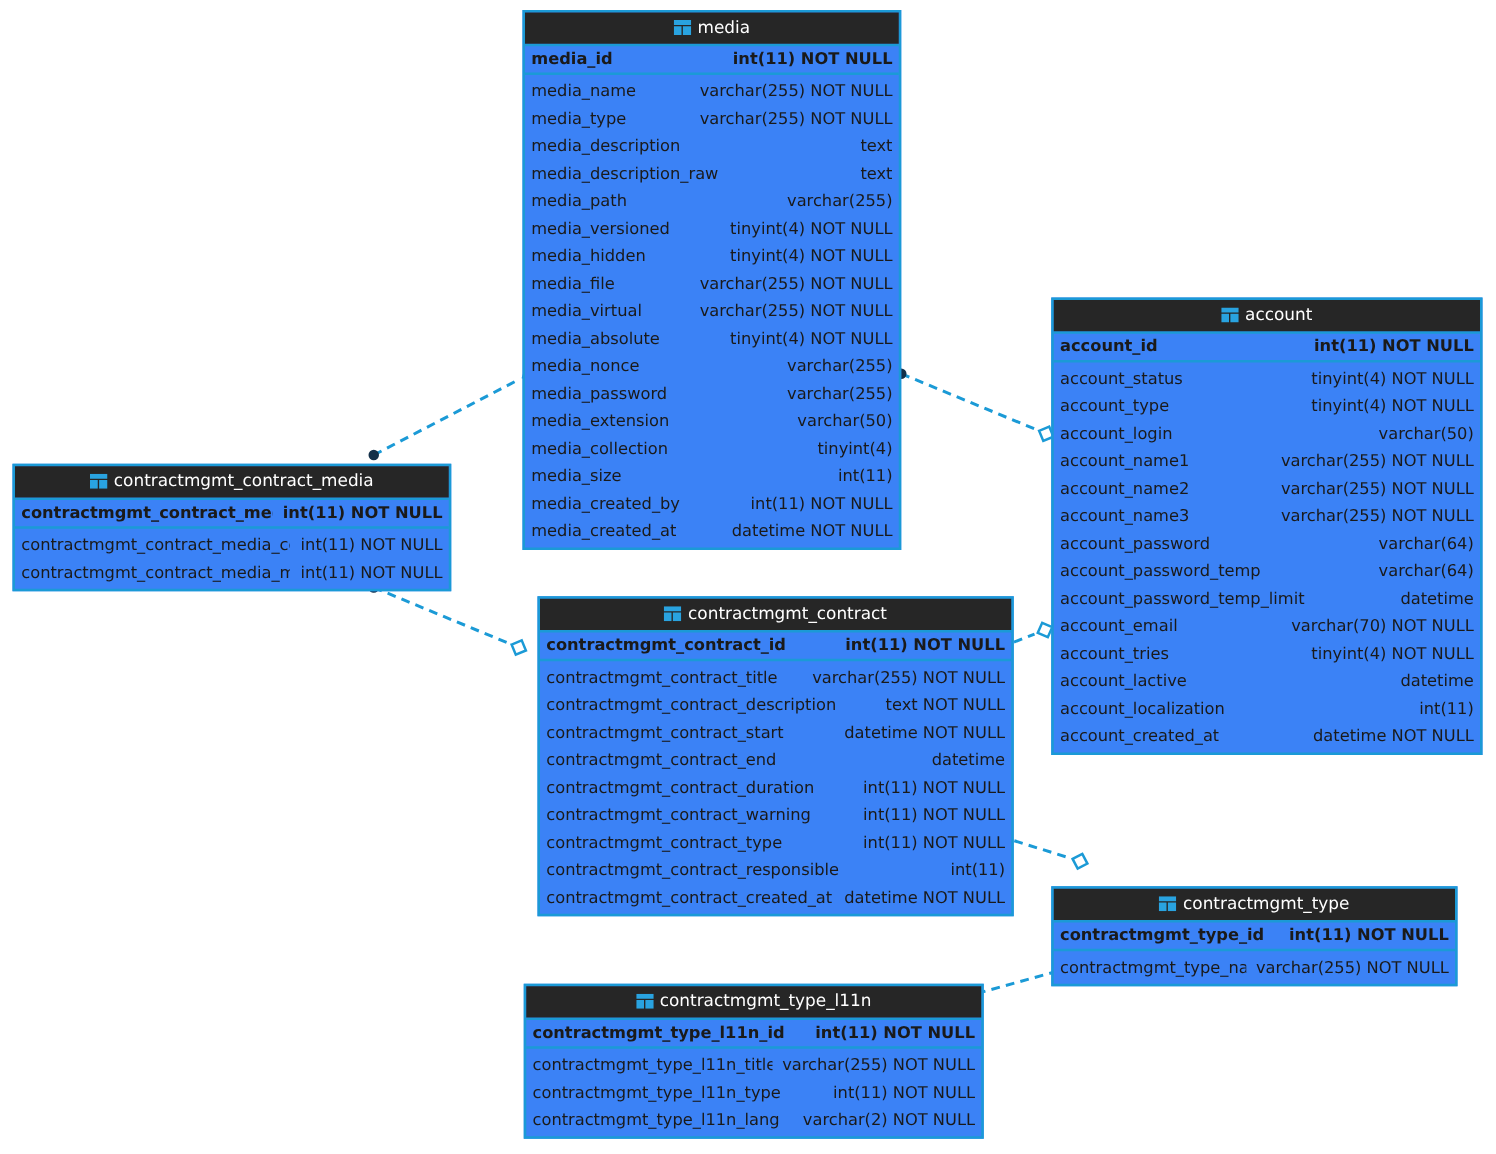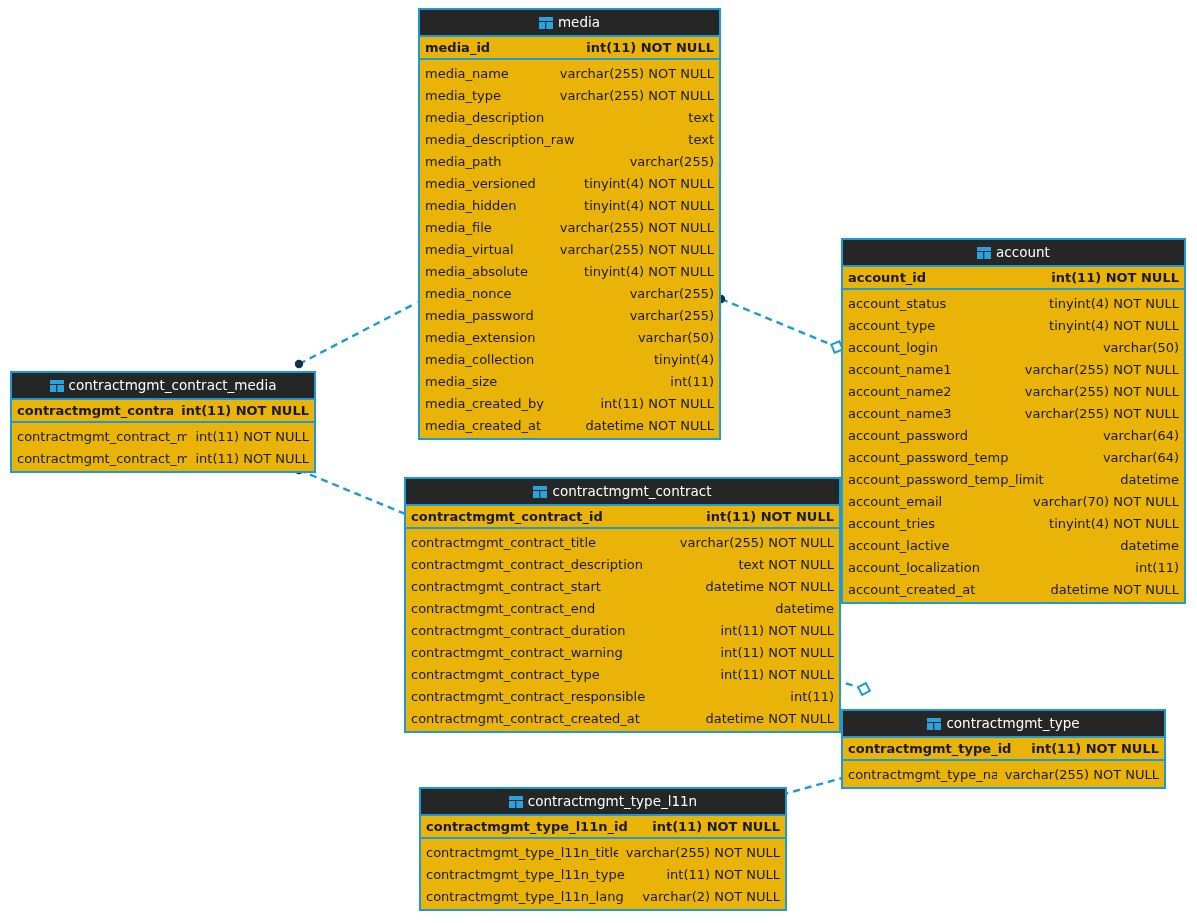--- a/index.html
+++ b/index.html
@@ -10,21 +10,21 @@
     -webkit-font-smoothing:antialiased;
   }
   #canvas{position:relative;width:1197px;height:923px;overflow:hidden;background:#fff;}
 
   
   #links{position:absolute;left:0;top:0;width:1197px;height:923px;z-index:1;pointer-events:none;}
 
   
   .entity{
     position:absolute;z-index:2;
-    background:#eab308;
+    background:#3b82f6;
     border:2px solid #1b9ad6;
     box-sizing:border-box;
   }
   .entity-header{
     background:#262626;
     color:#ffffff;
     font-size:13.5px;
     height:25px;
     line-height:25px;
     text-align:center;
@@ -237,42 +237,42 @@
         <div class="row">
           <span class="col-name">account_localization</span>
           <span class="col-type">int(11)</span>
         </div>
         <div class="row">
           <span class="col-name">account_created_at</span>
           <span class="col-type">datetime NOT NULL</span>
         </div>
       </div>
     </div>
-    <div class="entity" style="left: 10px; top: 371px; width: 306px;">
+    <div class="entity" style="left: 10px; top: 371px; width: 351px;">
       <div class="entity-header"><svg width="14" height="12" viewBox="0 0 14 12" class="tbl-icon">
           <rect x="0" y="0" width="14" height="4" fill="#29a3e0"></rect>
           <rect x="0" y="5" width="6.2" height="7" fill="#29a3e0"></rect>
           <rect x="7.3" y="5" width="6.7" height="7" fill="#29a3e0"></rect>
         </svg><span>contractmgmt_contract_media</span></div>
       <div class="row pk-row">
         <span class="col-name">contractmgmt_contract_media_id</span>
         <span class="col-type">int(11) NOT NULL</span>
       </div>
       <div class="fields">
         <div class="row">
           <span class="col-name">contractmgmt_contract_media_contract</span>
           <span class="col-type">int(11) NOT NULL</span>
         </div>
         <div class="row">
           <span class="col-name">contractmgmt_contract_media_media</span>
           <span class="col-type">int(11) NOT NULL</span>
         </div>
       </div>
     </div>
-    <div class="entity" style="left: 404px; top: 477px; width: 437px;">
+    <div class="entity" style="left: 430px; top: 477px; width: 381px;">
       <div class="entity-header"><svg width="14" height="12" viewBox="0 0 14 12" class="tbl-icon">
           <rect x="0" y="0" width="14" height="4" fill="#29a3e0"></rect>
           <rect x="0" y="5" width="6.2" height="7" fill="#29a3e0"></rect>
           <rect x="7.3" y="5" width="6.7" height="7" fill="#29a3e0"></rect>
         </svg><span>contractmgmt_contract</span></div>
       <div class="row pk-row">
         <span class="col-name">contractmgmt_contract_id</span>
         <span class="col-type">int(11) NOT NULL</span>
       </div>
       <div class="fields">

